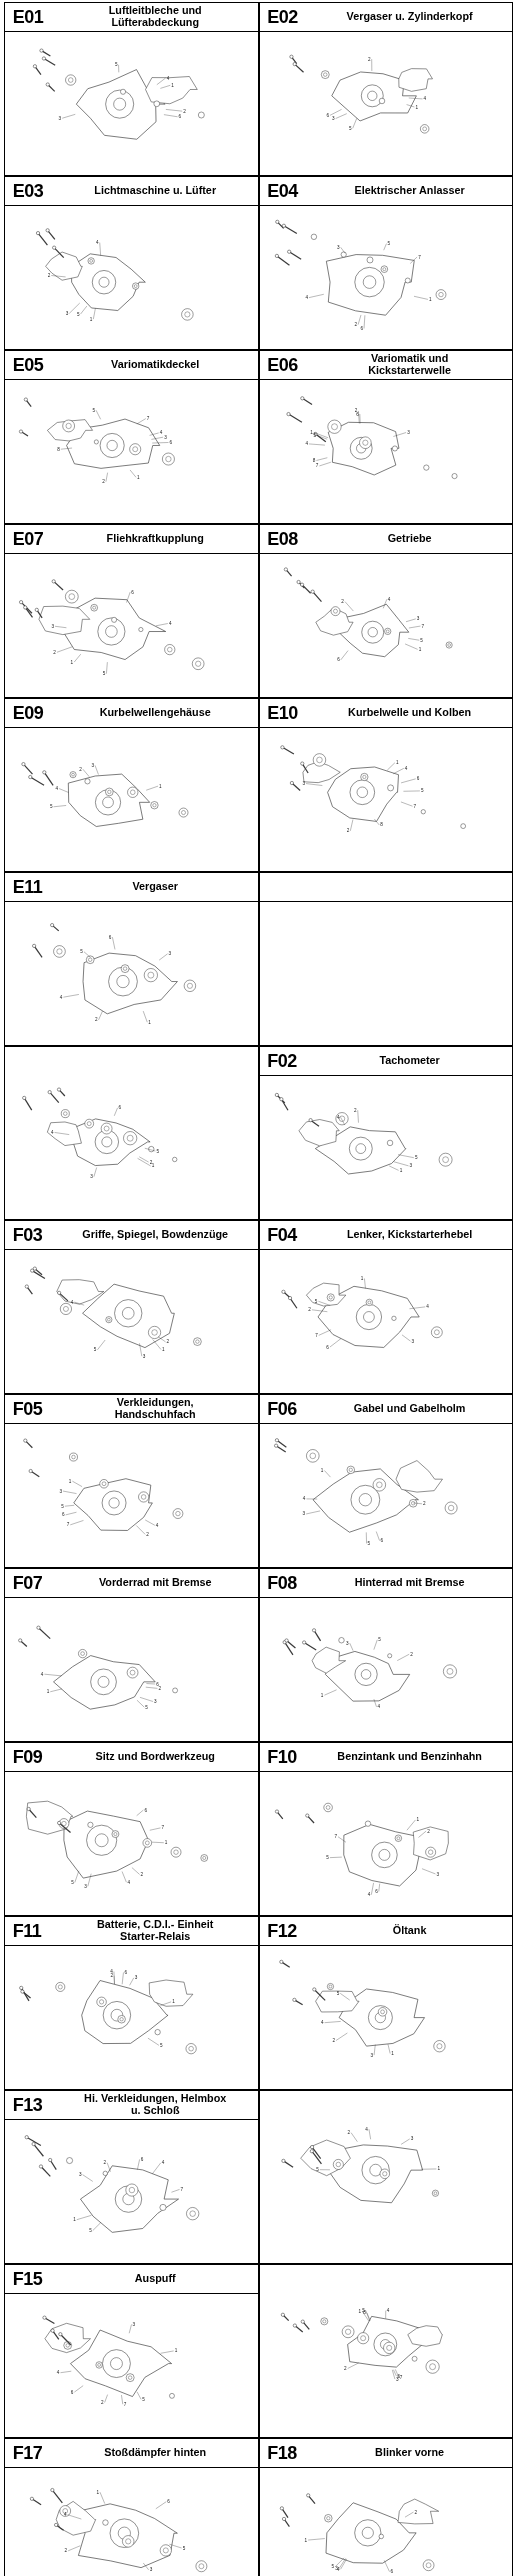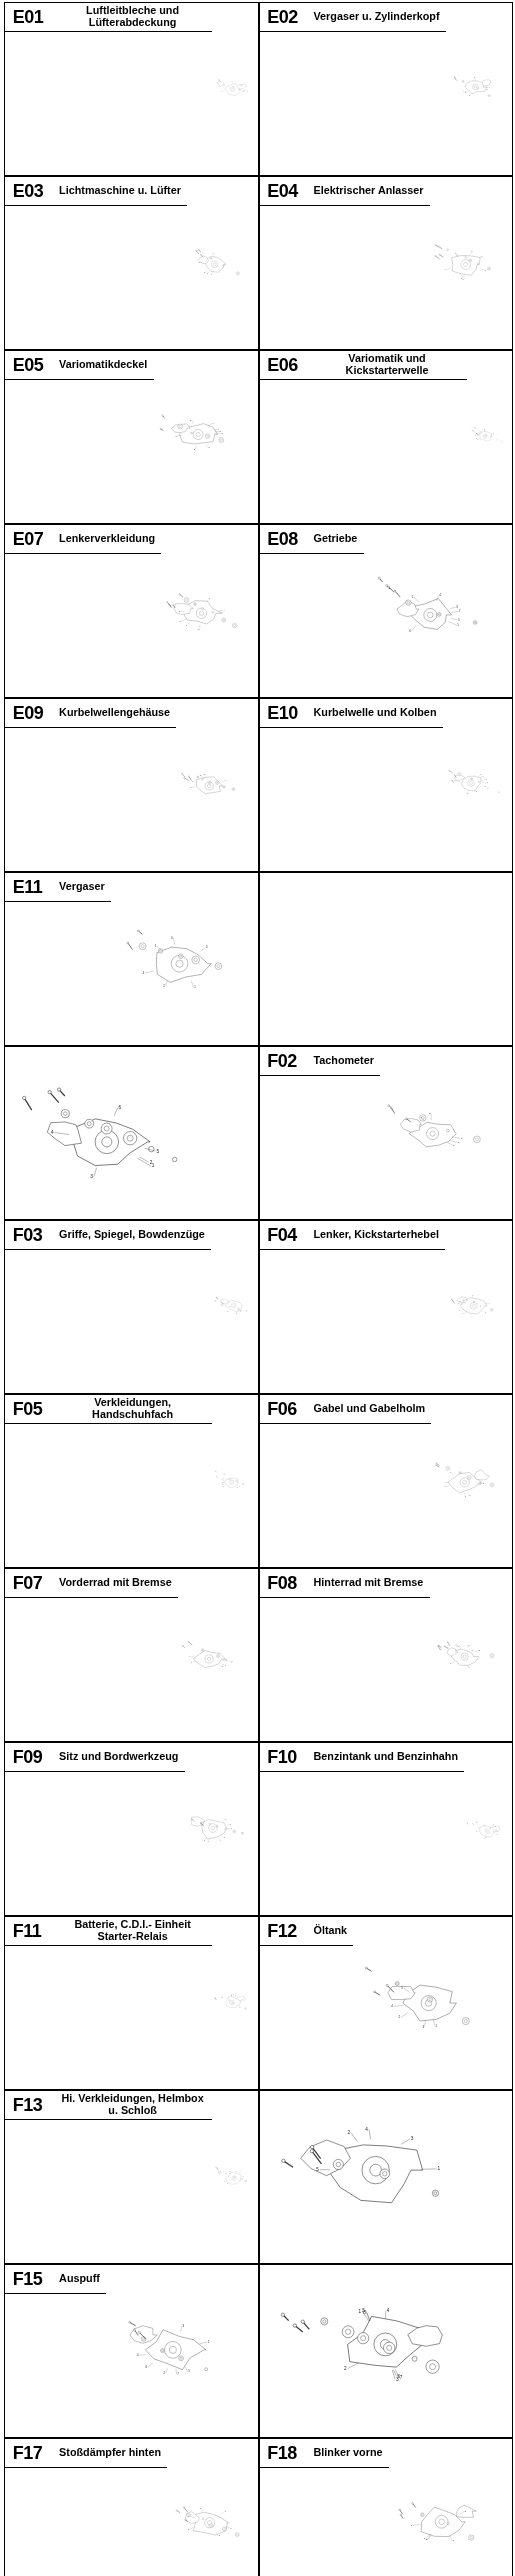--- a/index.html
+++ b/index.html
@@ -9,21 +9,21 @@
     font-family: "Liberation Sans", "DejaVu Sans", sans-serif;
     color: #000;
     overflow: hidden;
   }
   .grid { padding: 1.5px 2.1px 0 4.1px; }
   .row { display: flex; height: 174px; }
   .cell {
     width: 50%;
     border: 1px solid #000;
     background: #fff;
-    display: flex; flex-direction: row;
+    display: flex; flex-direction: column;
   }
   .hd {
     height: 29px; flex-shrink: 0;
     border-bottom: 1px solid #000;
     display: flex; align-items: center;
   }
   .code {
     width: 54px; flex-shrink: 0;
     padding-left: 7.7px;
     font-weight: bold; font-size: 18px; line-height: 1;
@@ -301,21 +301,21 @@
           </svg>
         </div>
     </section>
   </div>
 
   <div class="row">
     <section class="cell">
       <header class="hd">
         <span class="code">E07</span>
         <span class="title">
-            <span class="tt">Lenkerverkleidung</span>
+            <span class="tt">Fliehkraftkupplung</span>
           </span>
       </header>
       <div class="fig">
           <svg viewBox="0 0 490 276">
             <path d="M279.8 149.7L267.9 179.4L233.1 204.1L186.7 190.4L134.5 184.6L112.7 149.7L126.7 111.0L174.9 84.9L236.6 87.9L260.7 123.4L312.0 149.7Z" fill="#fff" stroke="#3a3a3a" stroke-width="1.3" stroke-linejoin="round"></path>
             <circle cx="206.52008191101257" cy="149.68563264254743" r="26.377376140872283" fill="none" stroke="#3a3a3a" stroke-width="1.1"></circle>
             <circle cx="206.52008191101257" cy="149.68563264254743" r="11.304589774659549" fill="none" stroke="#3a3a3a" stroke-width="1"></circle>
             <path d="M150.2 126.0L147.3 149.4L112.3 155.7L78.4 148.6L65.9 126.0L75.1 101.2L112.3 100.4L144.2 104.8L164.7 126.0Z" fill="#fff" stroke="#3a3a3a" stroke-width="1.1"></path>
             <circle cx="129.66542787864591" cy="81.93949438781455" r="12.487552169937432" fill="#fff" stroke="#3a3a3a" stroke-width="1"></circle>
             <circle cx="129.66542787864591" cy="81.93949438781455" r="5.6193984764718445" fill="none" stroke="#3a3a3a" stroke-width="0.8"></circle>

